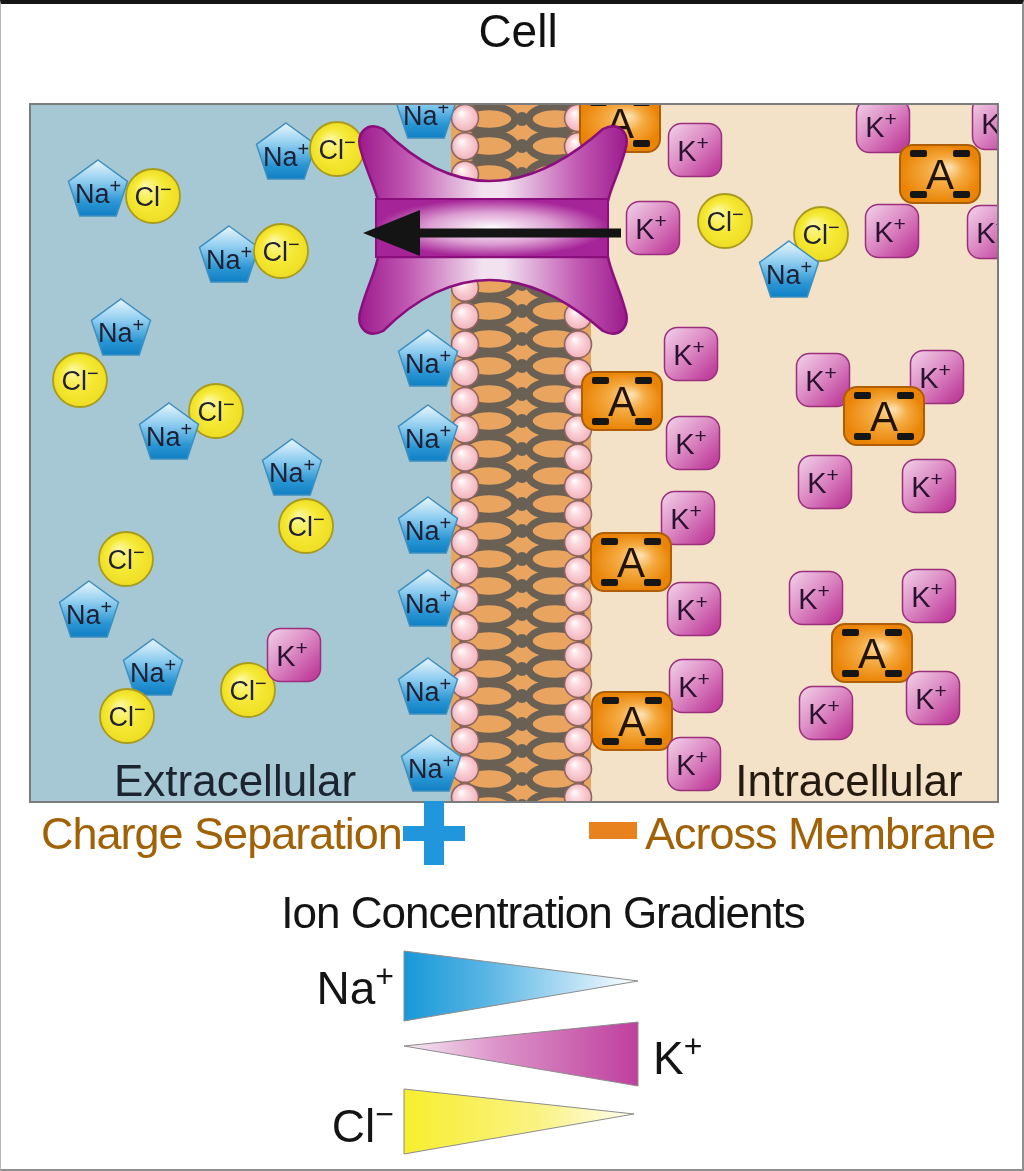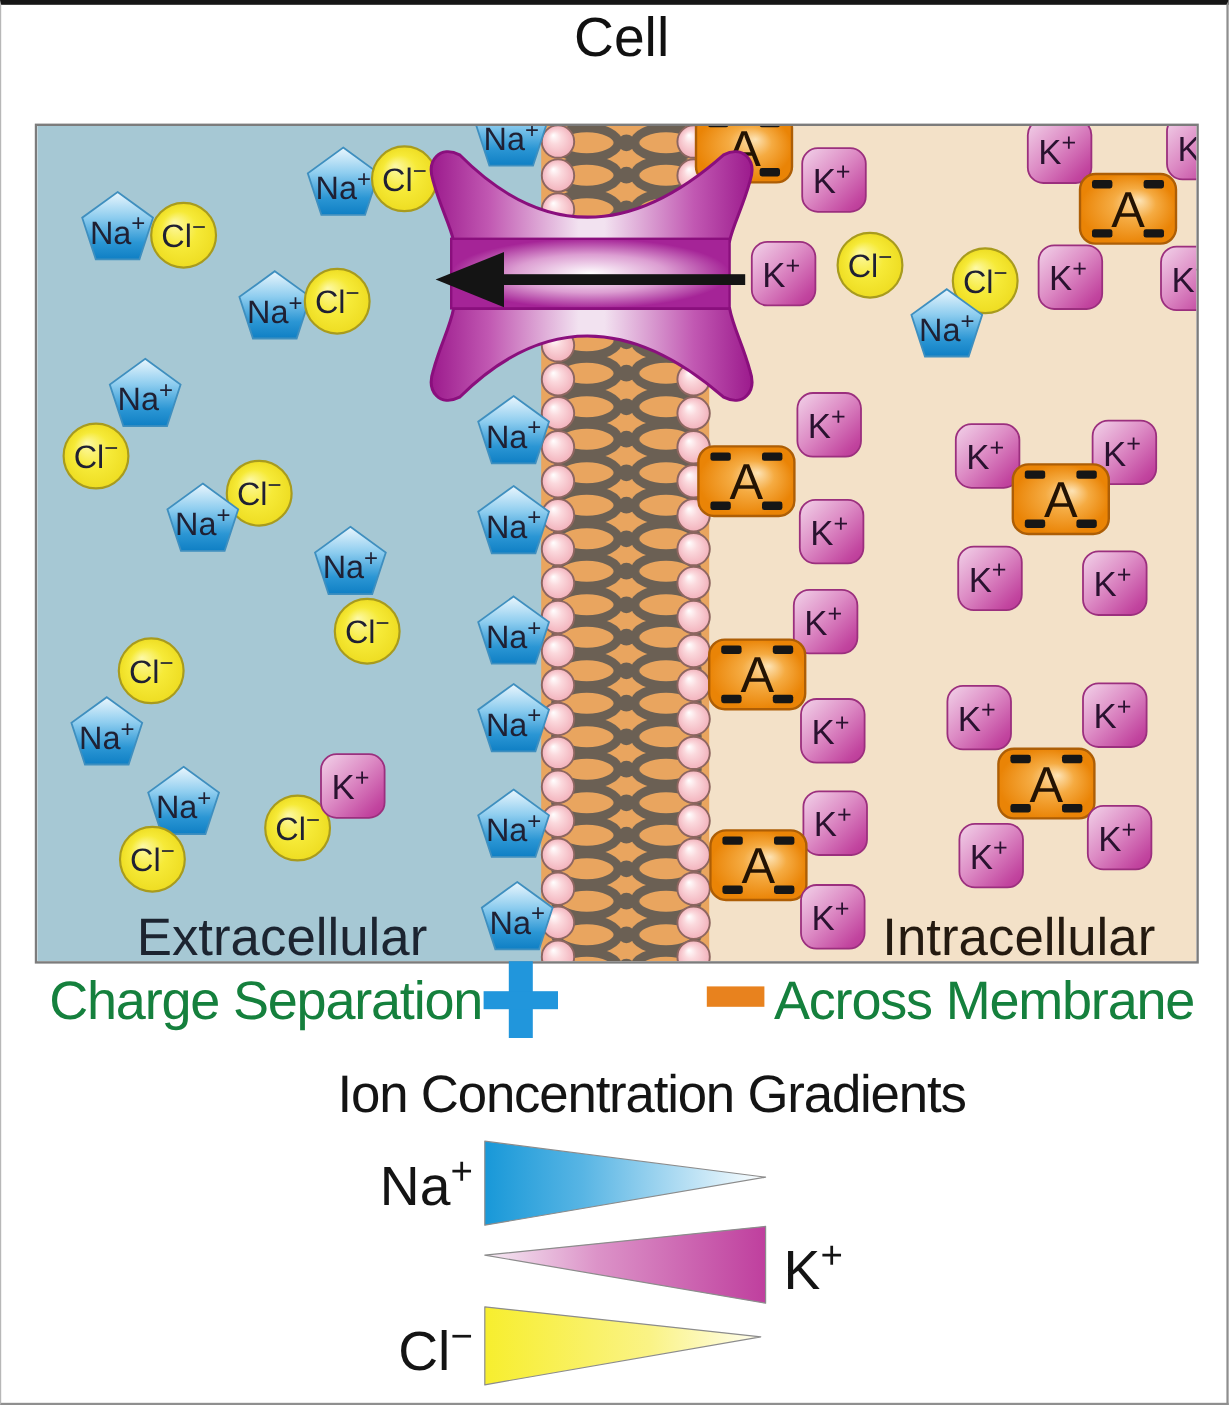--- a/index.html
+++ b/index.html
@@ -13,21 +13,21 @@
   .title{
     position:absolute;left:28px;top:4px;width:978px;text-align:center;
     font-size:46px;line-height:46px;color:#111;
   }
   .diagram-box{
     position:absolute;left:28px;top:99px;width:966px;height:696px;
     border:2px solid #7c7c7c;box-sizing:content-box;overflow:hidden;
   }
   .diagram-box svg{display:block;}
   svg text{font-family:"Liberation Sans",sans-serif;}
-  .charge-row-text{position:absolute;font-size:45px;color:#15803d;white-space:nowrap;letter-spacing:-1px;}
+  .charge-row-text{position:absolute;font-size:45px;color:#a16207;white-space:nowrap;letter-spacing:-1px;}
   #charge-left{left:40px;top:804px;}
   #charge-right{left:644px;top:804px;}
   .plus{position:absolute;left:402px;top:797px;width:62px;height:64px;}
   .plus .v{position:absolute;left:21px;top:0;width:20px;height:64px;}
   .plus .h{position:absolute;left:0;top:25px;width:62px;height:15px;}
   .minus{position:absolute;left:588px;top:818px;width:48px;height:17px;}
   .gradients-heading{
     position:absolute;left:0;top:884px;width:1084px;text-align:center;
     font-size:44px;color:#141414;letter-spacing:-1px;
   }

